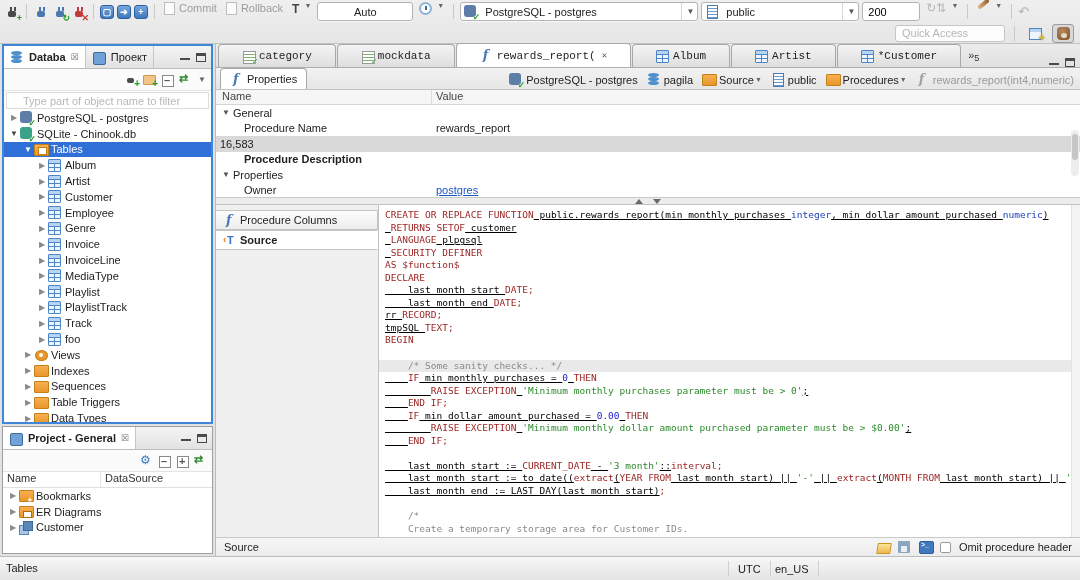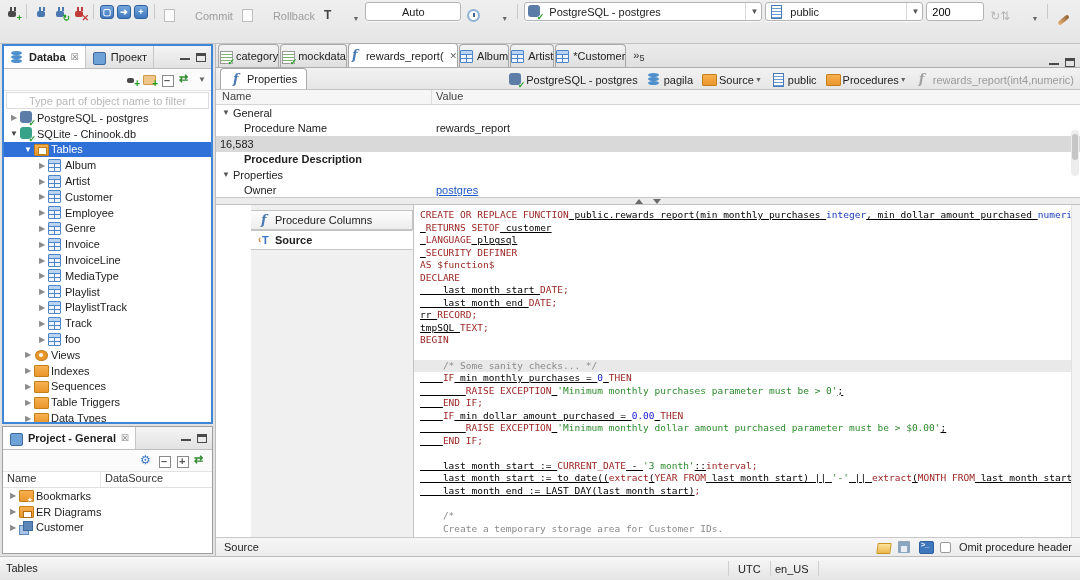--- a/index.html
+++ b/index.html
@@ -4,21 +4,21 @@
 <style>
   *{margin:0;padding:0;box-sizing:border-box;}
   html,body{width:1080px;height:580px;}
   body{font-family:"Liberation Sans",sans-serif;font-size:11px;color:#222;background:#e2e2e2;overflow:hidden;}
   .app{position:relative;width:1080px;height:580px;background:#e2e2e2;overflow:hidden;}
 
   
   .topbar{position:absolute;left:0;top:0;width:1080px;height:44px;background:linear-gradient(#efefef,#e6e6e6);border-bottom:1px solid #c2c2c2;}
   .toolrow{display:flex;align-items:center;height:23px;padding:0 4px;gap:3px;}
   .sep{width:1px;height:15px;background:#c9c9c9;margin:0 3px;flex:none;}
-  .tbtn{display:flex;align-items:flex-end;gap:20px;height:20px;padding:0 3px;border-radius:3px;flex:none;}
+  .tbtn{display:flex;align-items:flex-start;gap:4px;height:20px;padding:0 3px;border-radius:3px;flex:none;}
   .tbtn .lbl{color:#9d9d9d;}
   .combo{display:flex;align-items:center;height:19px;background:#fff;border:1px solid #b4b4b4;border-radius:3px;padding:0 3px;gap:4px;flex:none;box-shadow:0 1px 0 rgba(255,255,255,.7);}
   .combo .arrowbox{margin-left:auto;color:#555;font-size:8px;padding-left:4px;border-left:1px solid #d8d8d8;height:100%;display:flex;align-items:center;}
   .ddn{font-size:7px;color:#666;margin-left:1px;}
   .numfield{width:58px;height:19px;border:1px solid #b4b4b4;border-radius:3px;background:#fff;padding:0 5px;font-family:"Liberation Sans",sans-serif;font-size:11px;}
   .qa-input{width:110px;height:17px;border:1px solid #c6c6c6;border-radius:3px;background:#fdfdfd;padding:0 6px;font-size:11px;color:#555;}
   .qa-input::placeholder{color:#b5b5b5;}
   .qarow{position:absolute;right:6px;top:24px;display:flex;align-items:center;gap:6px;height:18px;}
   .pbox{width:22px;height:19px;border-radius:3px;display:flex;align-items:center;justify-content:center;}
   .pbox.pressed{border:1px solid #9c9c9c;background:#d8d8d8;}
@@ -88,36 +88,36 @@
 
   
   .panel{position:absolute;background:#fff;}
   .dbnav{left:2px;top:44px;width:211px;height:380px;border:2px solid #3e86d8;display:flex;flex-direction:column;}
   .projpanel{left:2px;top:426px;width:211px;height:128px;border:1px solid #9f9f9f;display:flex;flex-direction:column;}
   .ptabs{height:23px;background:linear-gradient(#f4f4f4,#e2e2e2);border-bottom:1px solid #bdbdbd;display:flex;align-items:stretch;}
   .ptab{display:flex;align-items:center;padding:0 6px;gap:2px;border-right:1px solid #c6c6c6;}
   .ptab.active{background:#fff;font-weight:bold;}
   .tclose{color:#777;font-size:9px;margin-left:3px;font-weight:normal;}
   .ptoolbar{height:22px;display:flex;align-items:center;justify-content:flex-end;gap:5px;padding:0 5px;background:#fbfbfb;border-bottom:1px solid #e3e3e3;}
-  .filter{margin:1px 2px;height:17px;border:1px solid #dcdcdc;padding:0 22px;font-size:11px;width:calc(100% - 4px);color:#555;}
+  .filter{margin:1px 2px;height:17px;border:1px solid #dcdcdc;padding:0 16px;font-size:11px;width:calc(100% - 4px);color:#555;}
   .filter::placeholder{color:#b8b8b8;}
   .treewrap{flex:1;overflow:hidden;}
   .tree-row{display:flex;align-items:center;height:15.8px;white-space:nowrap;cursor:default;}
   .tree-row .arrow{width:12px;font-size:8px;color:#8a8a8a;flex:none;text-align:center;}
   .tree-row .arrow.down{color:#444;}
   .tree-row.sel{background:#2f6fd8;color:#fff;}
   .tree-row.sel .arrow{color:#fff;}
   .cols{display:flex;height:16px;border-bottom:1px solid #e0e0e0;color:#333;background:#fff;}
   .cols .c1{width:98px;padding-left:4px;border-right:1px solid #e6e6e6;}
   .cols .c2{padding-left:4px;}
 
   
   .maincol{position:absolute;left:215px;top:44px;right:0;bottom:24px;background:#fff;border-left:1px solid #bdbdbd;display:flex;flex-direction:column;}
   .etabs{height:24px;background:linear-gradient(#ececec,#e0e0e0);border-bottom:1px solid #aeaeae;display:flex;align-items:flex-end;padding-left:2px;position:relative;}
-  .etab{display:flex;align-items:center;height:23px;padding:0 0;margin-right:1px;background:linear-gradient(#f4f4f4,#dedede);border:1px solid #a8a8a8;border-bottom:none;border-radius:4px 4px 0 0;white-space:nowrap;}
+  .etab{display:flex;align-items:center;height:23px;padding:0 23px;margin-right:1px;background:linear-gradient(#f4f4f4,#dedede);border:1px solid #a8a8a8;border-bottom:none;border-radius:4px 4px 0 0;white-space:nowrap;font-family:Liberation Mono, monospace;}
   .etab.active{background:#fff;height:24px;}
   .etab .x{margin-left:6px;color:#666;font-size:9px;}
   .overflow{margin-left:6px;color:#333;font-size:11px;align-self:center;display:flex;align-items:flex-start;}
   .overflow .n{font-size:9px;margin-top:4px;}
 
   .propstrip{height:22px;background:linear-gradient(#f2f2f2,#e6e6e6);border-bottom:1px solid #c2c2c2;display:flex;align-items:flex-end;padding:0 6px 0 4px;}
   .proptab{display:flex;align-items:center;height:21px;padding:0 9px;background:#fff;border:1px solid #a8a8a8;border-bottom:none;border-radius:4px 4px 0 0;}
   .breadcrumb{margin-left:auto;display:flex;align-items:center;gap:9px;padding-bottom:3px;white-space:nowrap;}
   .bc{display:flex;align-items:center;}
   .bc.muted{color:#9a9a9a;}
@@ -133,21 +133,21 @@
   .ptri{font-size:8px;color:#555;margin-right:3px;}
   .pval{padding-left:4px;white-space:nowrap;}
   .pval.link{color:#1a56c4;text-decoration:underline;}
   .gscroll{position:absolute;right:1px;top:40px;width:8px;height:46px;background:#ededed;border-radius:4px;}
   .gthumb{position:absolute;left:1px;top:4px;width:6px;height:26px;background:#c6c6c6;border-radius:3px;}
 
   .splitter{height:7px;background:#ececec;border-bottom:1px solid #c2c2c2;display:flex;align-items:center;justify-content:center;gap:10px;}
   .tri-up{width:0;height:0;border-left:4px solid transparent;border-right:4px solid transparent;border-bottom:5px solid #6a6a6a;}
   .tri-down{width:0;height:0;border-left:4px solid transparent;border-right:4px solid transparent;border-top:5px solid #6a6a6a;}
 
-  .lower{flex:1;display:flex;overflow:hidden;padding-left:35px;}
+  .lower{flex:1;display:flex;overflow:hidden;}
   .subtabs{width:163px;background:#f0f0f0;border-right:1px solid #c2c2c2;padding-top:5px;flex:none;}
   .subtab{display:flex;align-items:center;height:20px;padding:0 7px;background:linear-gradient(#fdfdfd,#ededed);border:1px solid #c4c4c4;border-left:none;margin-bottom:0;}
   .subtab.active{background:#fff;font-weight:bold;border-right-color:#fff;}
   .codearea{flex:1;background:#fff;position:relative;overflow:hidden;padding:4px 0 0 6px;}
   .code{font-family:"DejaVu Sans Mono",monospace;font-size:9.5px;line-height:12.55px;white-space:pre;}
   .cl{height:12.55px;}
   .cl.hl{background:#e9e9e9;margin-left:-6px;padding-left:6px;}
   .tk-k{color:#9b2423;}
   .tk-p{color:#000;text-decoration:underline;}
   .tk-s{color:#2c8a2c;}
@@ -229,20 +229,30 @@
           <span class="glyph" style="color:#b5b5b5">↻⇅</span>
           <span class="ddn">▼</span>
         </span>
       <span class="sep"></span>
       <span class="tbtn">
           <span class="pen"></span>
           <span class="ddn">▼</span>
         </span>
       <span class="sep"></span>
       <span class="glyph" style="color:#b5b5b5;font-size:13px">↶</span>
+    </div>
+    <div class="qarow">
+      <input class="qa-input" placeholder="Quick Access" style="">
+      <span class="sep"></span>
+      <span class="pbox">
+          <span class="ico ico-tableplus" style="margin:0"></span>
+        </span>
+      <span class="pbox pressed">
+          <span class="ico ico-beaver" style="margin:0"></span>
+        </span>
     </div>
   </div>
 
   <div class="panel dbnav">
     <div class="ptabs">
       <span class="ptab active">
           <span class="ico ico-dbstack"></span>
           <span>Databa</span>
           <span class="tclose">☒</span>
         </span>

